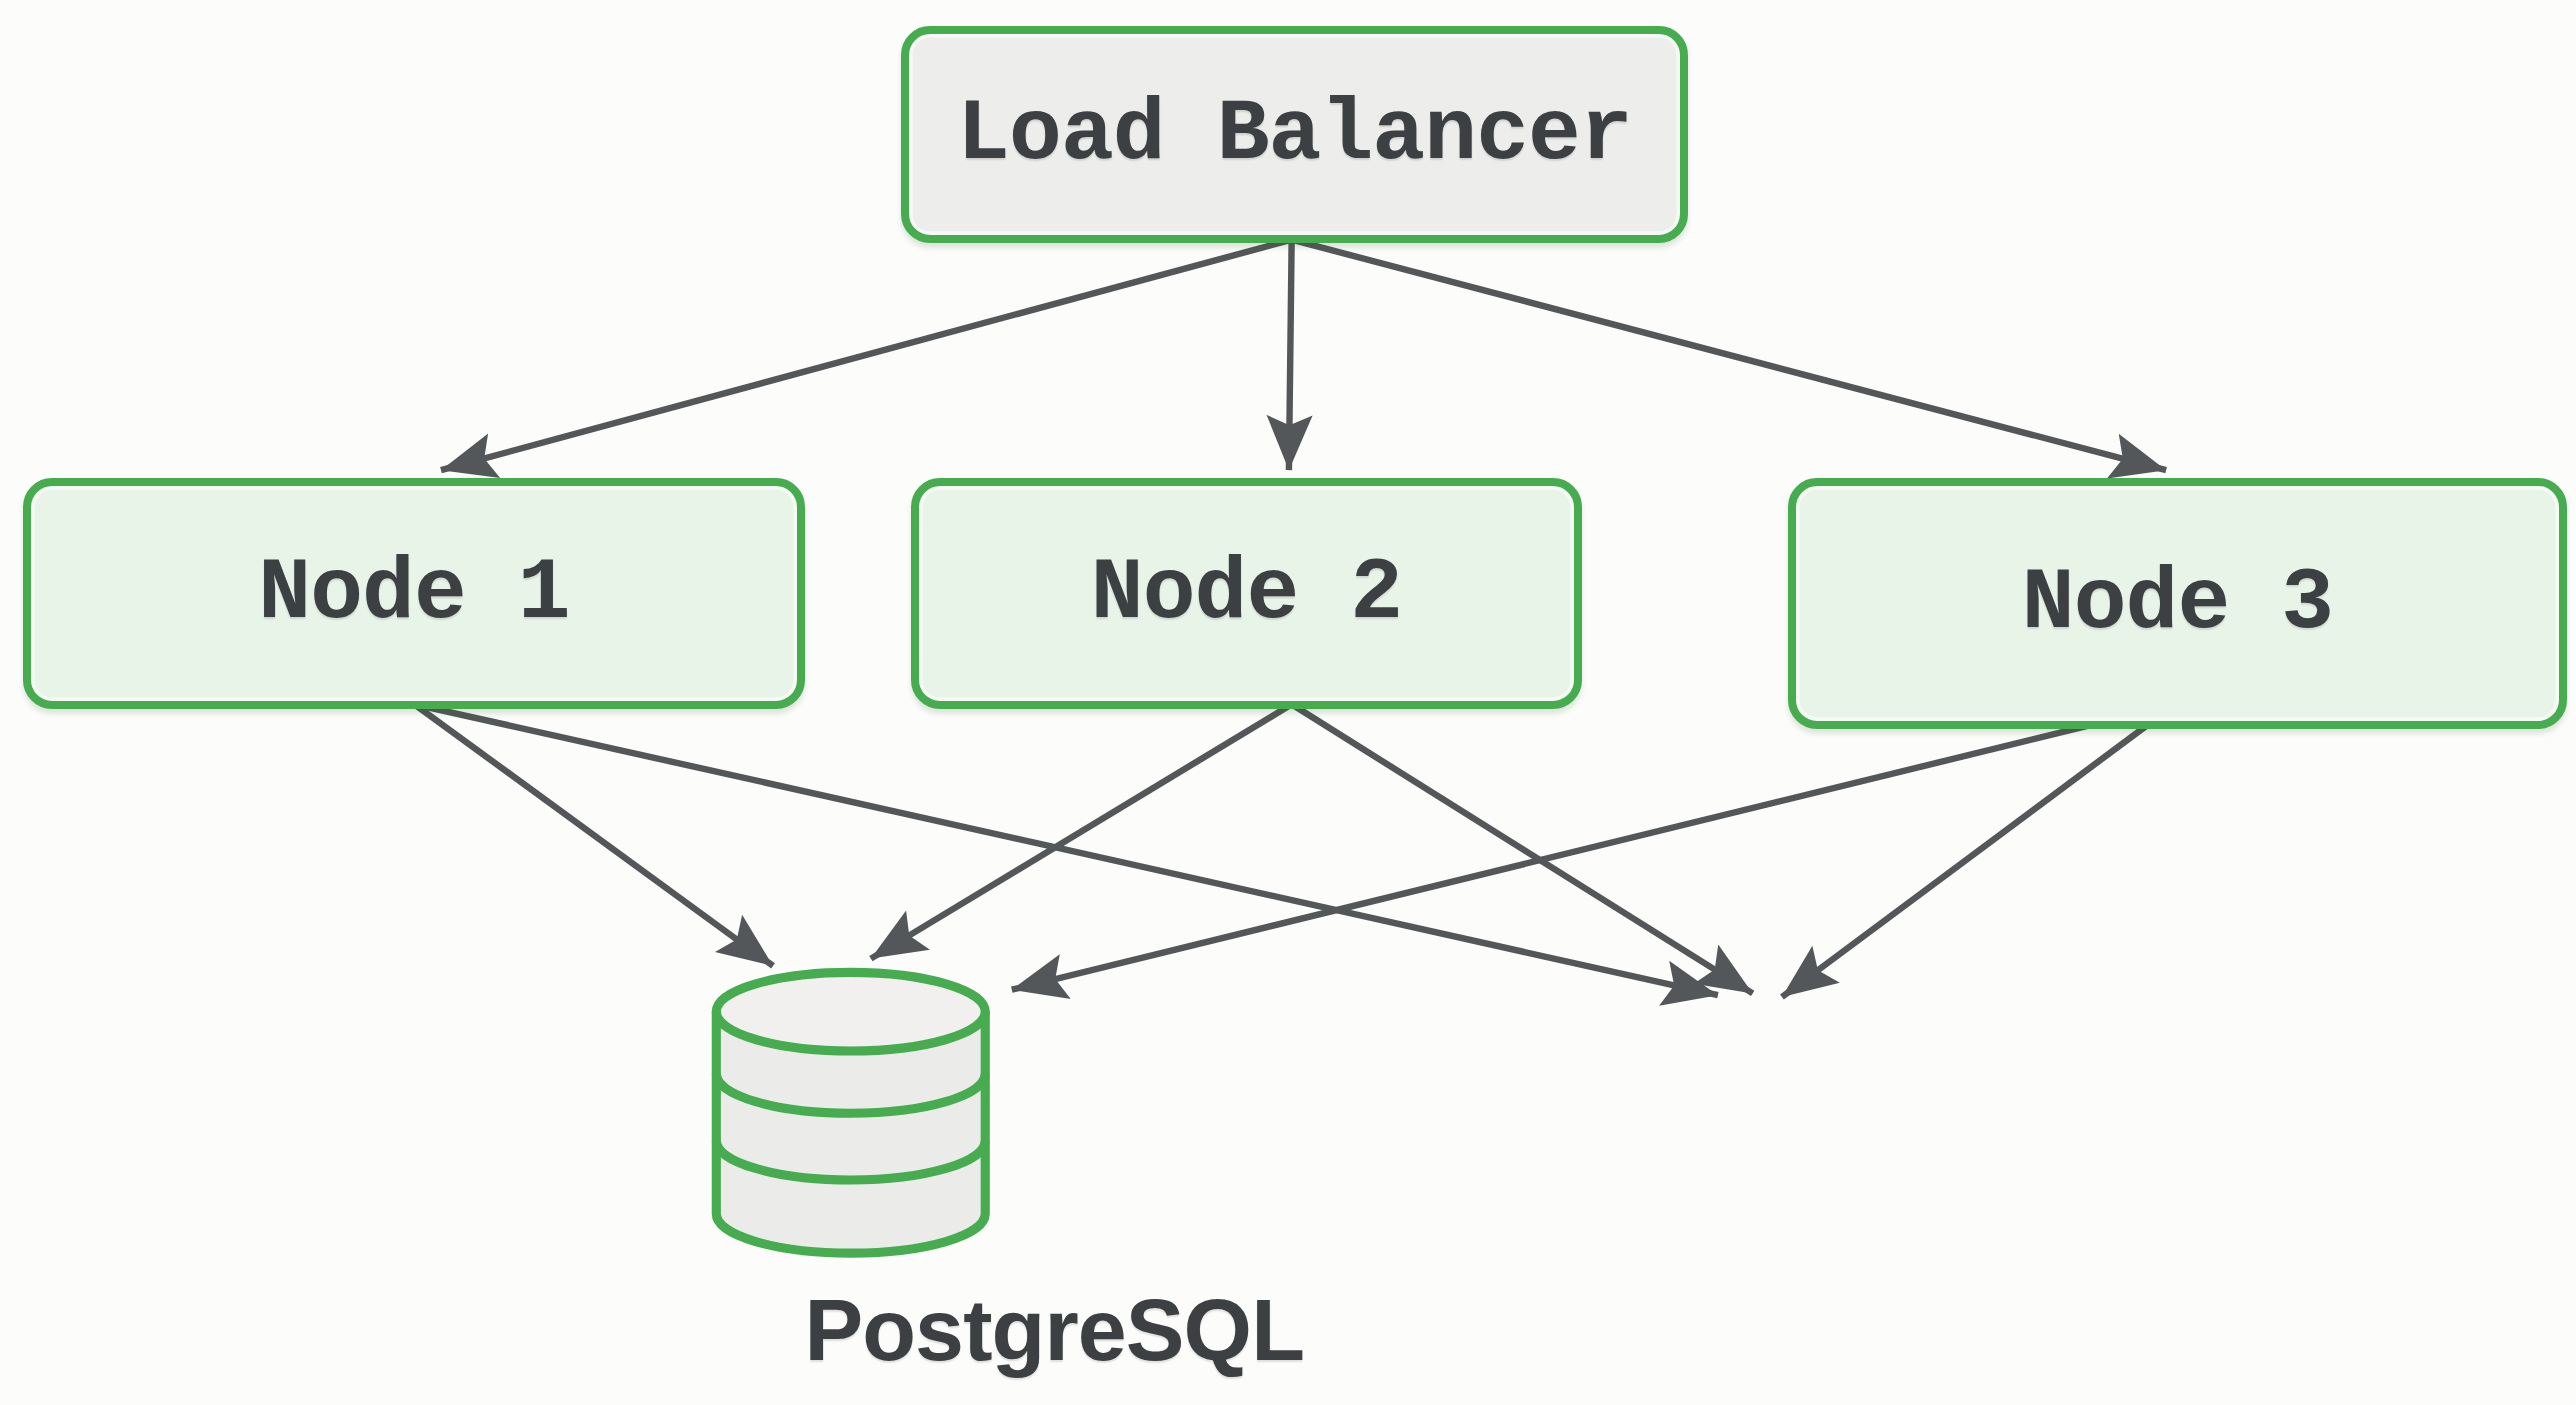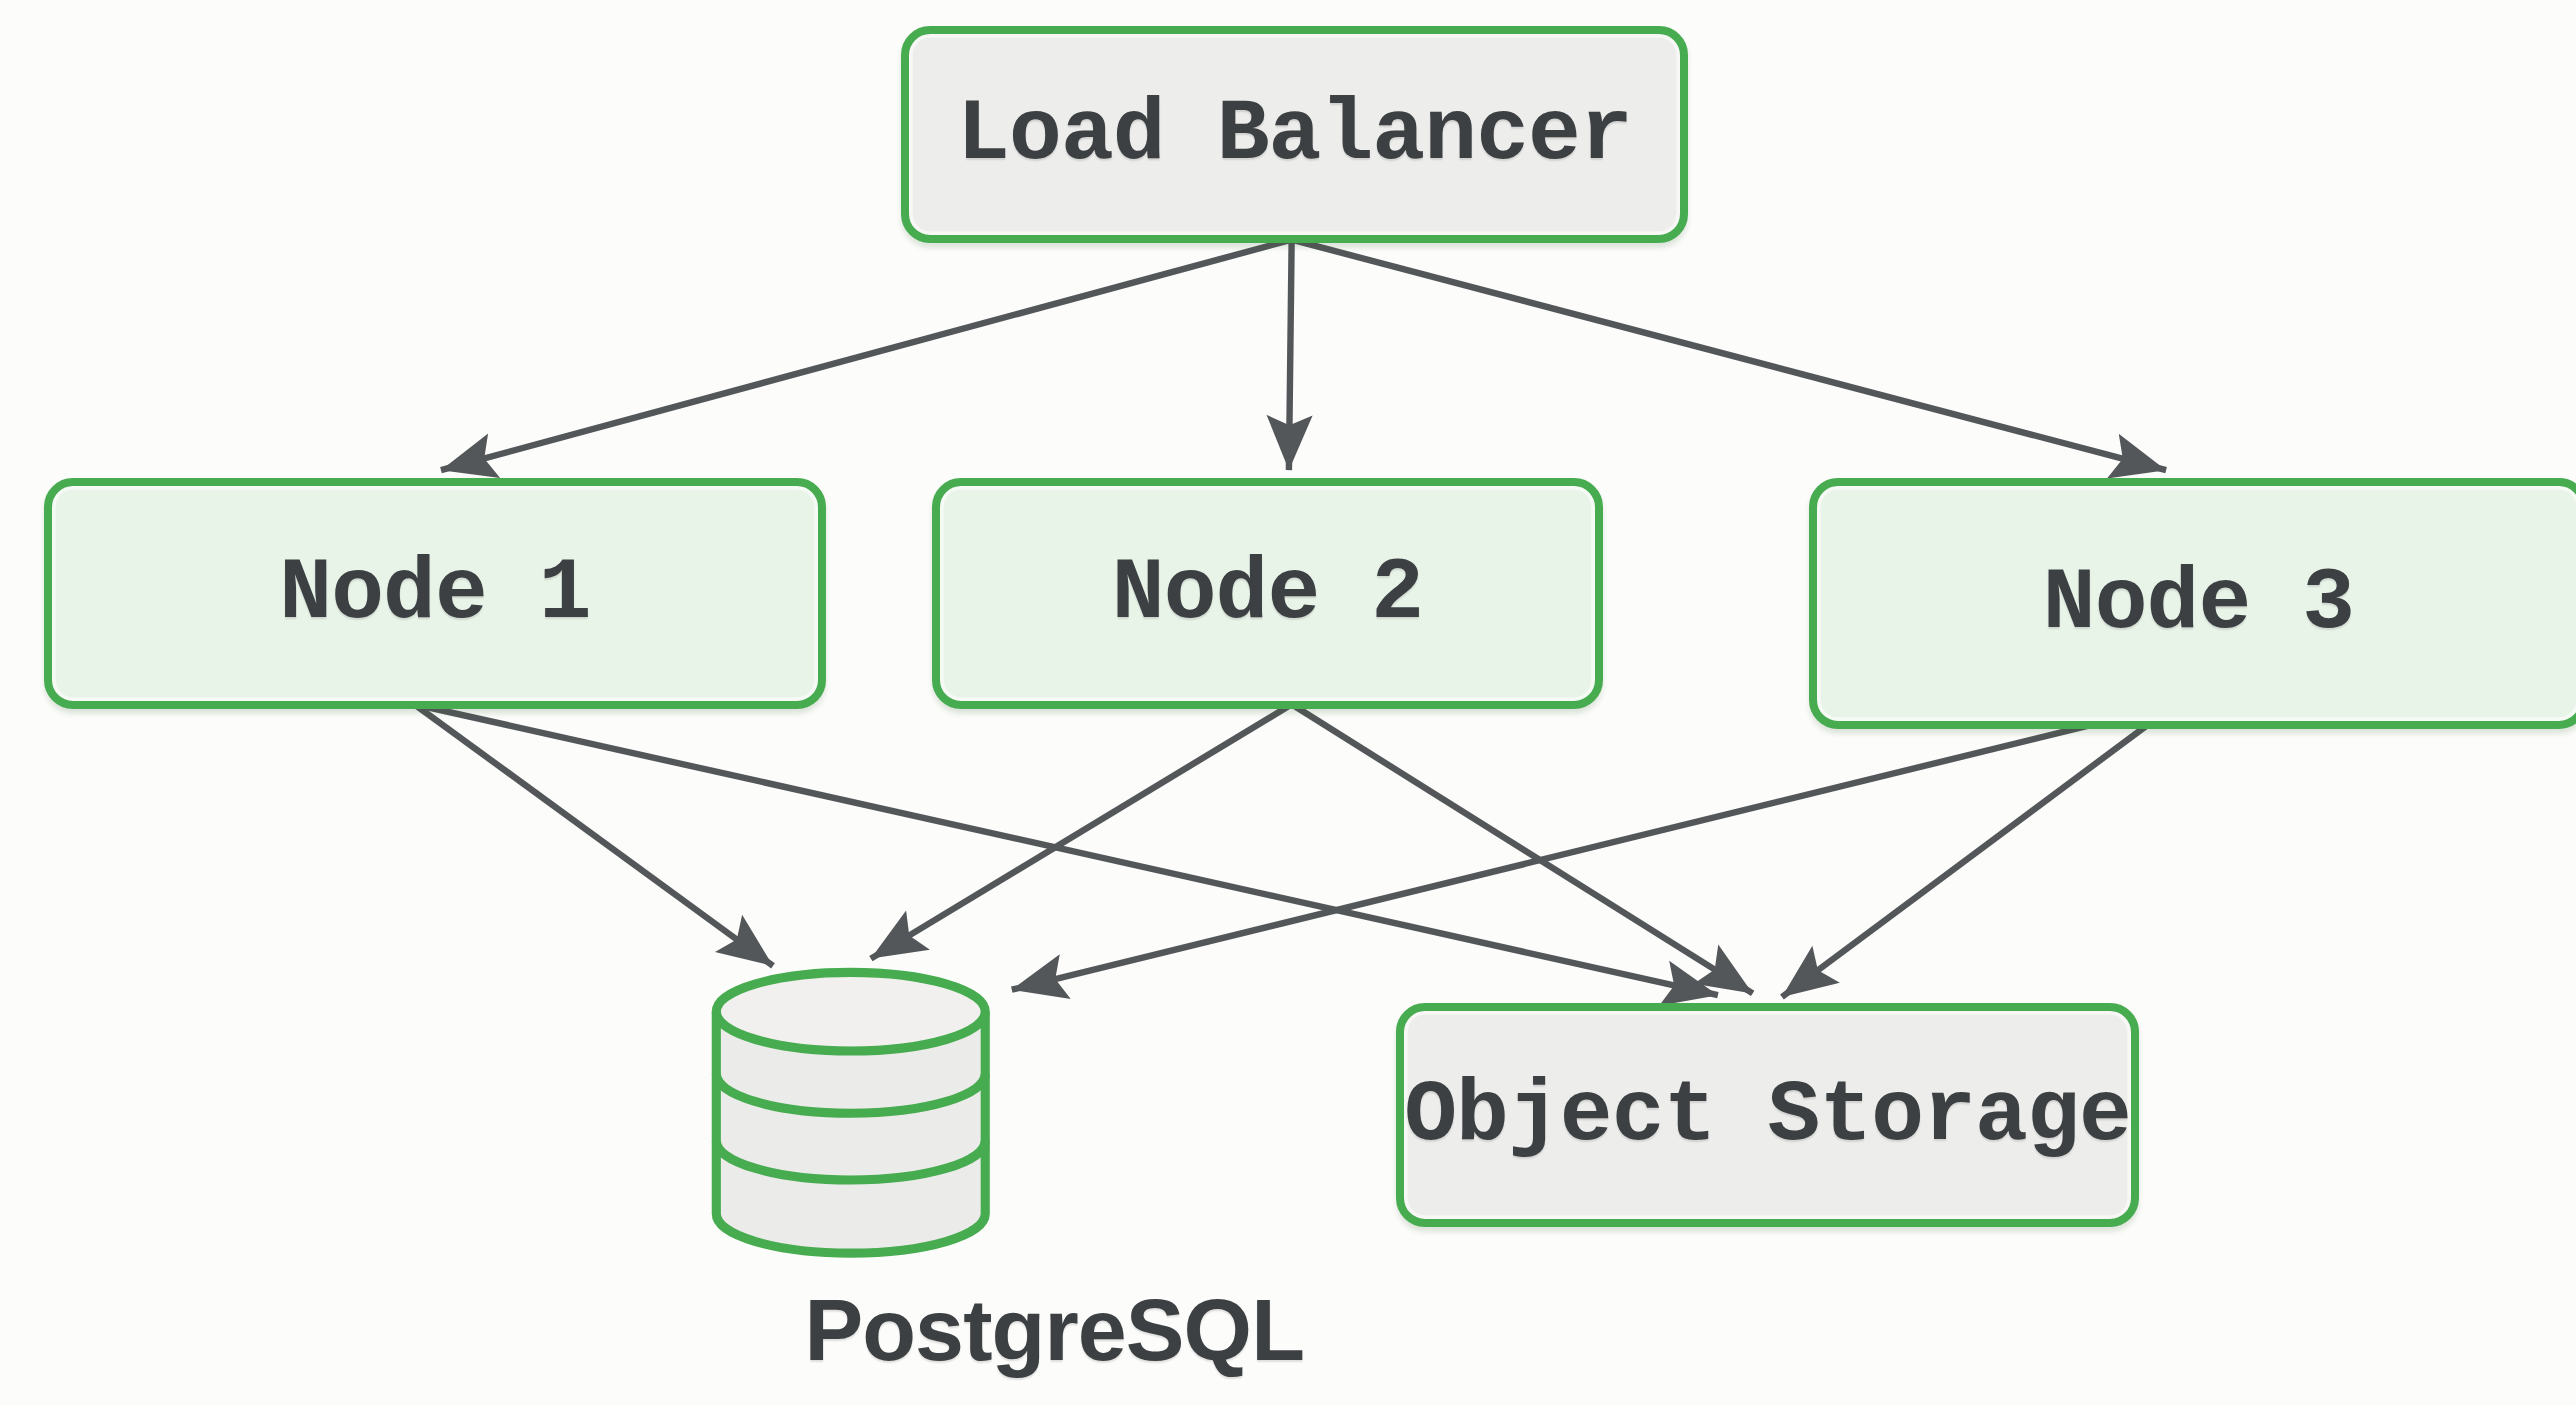--- a/index.html
+++ b/index.html
@@ -26,21 +26,21 @@
     box-sizing: border-box;
     border: 8.2px solid #47ab50;
     border-radius: 29px;
     display: flex;
     align-items: center;
     justify-content: center;
     box-shadow: 0 4.6px 5.5px rgba(40,90,45,0.14), inset 0 0 0 3.7px rgba(255,255,255,0.55);
     font-family: Liberation Mono, monospace;
   }
   .fill-grey  { background: #ededeb; }
-  .fill-green { background: #e9f4e9; margin-left: 21px; }
+  .fill-green { background: #e9f4e9; }
   .dbox span, .pg-label {
     font-size: 88px;
     font-weight: bold;
     color: #3d4043;
     letter-spacing: -0.9px;
     white-space: nowrap;
     text-shadow: 0 1.8px 1.8px rgba(0,0,0,0.12);
   }
   #box-load-balancer { left: 901px;  top: 25.6px;   width: 787px; height: 217px; }
   #box-node1         { left: 23px;   top: 478px;  width: 782px; height: 231px; }
@@ -97,20 +97,17 @@
   </div>
 
   <div class="dbox fill-green" id="box-node2">
     <span>Node 2</span>
   </div>
 
   <div class="dbox fill-green" id="box-node3">
     <span>Node 3</span>
   </div>
 
-  <div class="dbox fill-grey" id="box-object-storage">
-    <span>Object Storage</span>
-  </div>
 
   <div class="pg-label">PostgreSQL</div>
 
 </div>
 
 
 </body></html>

